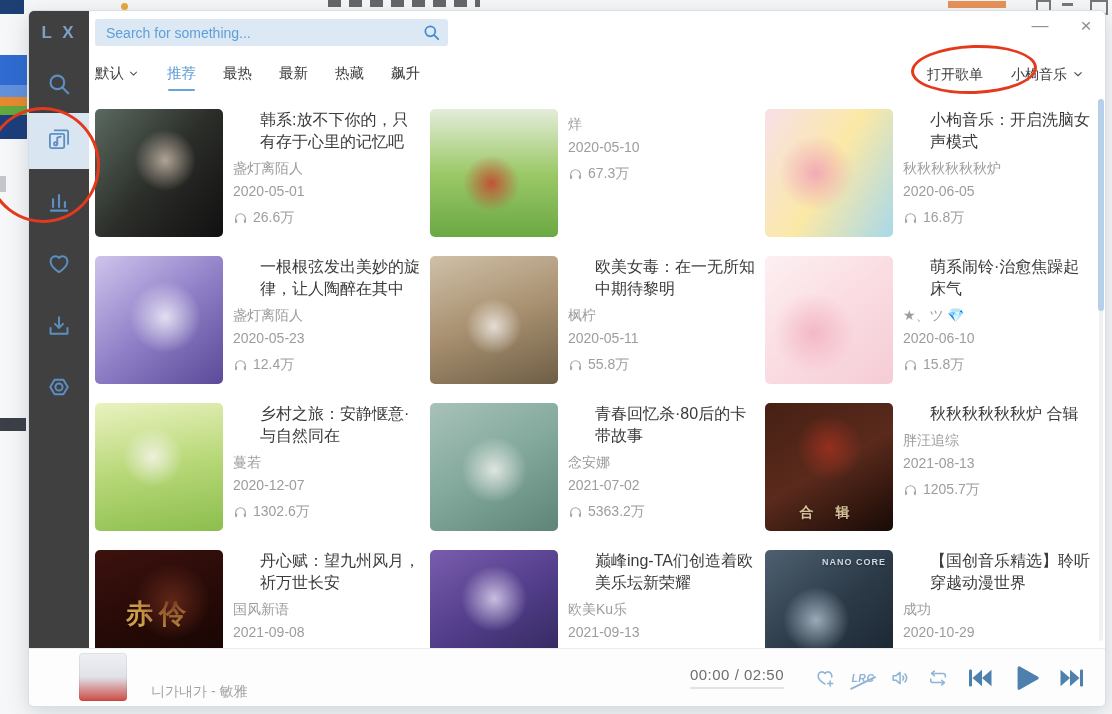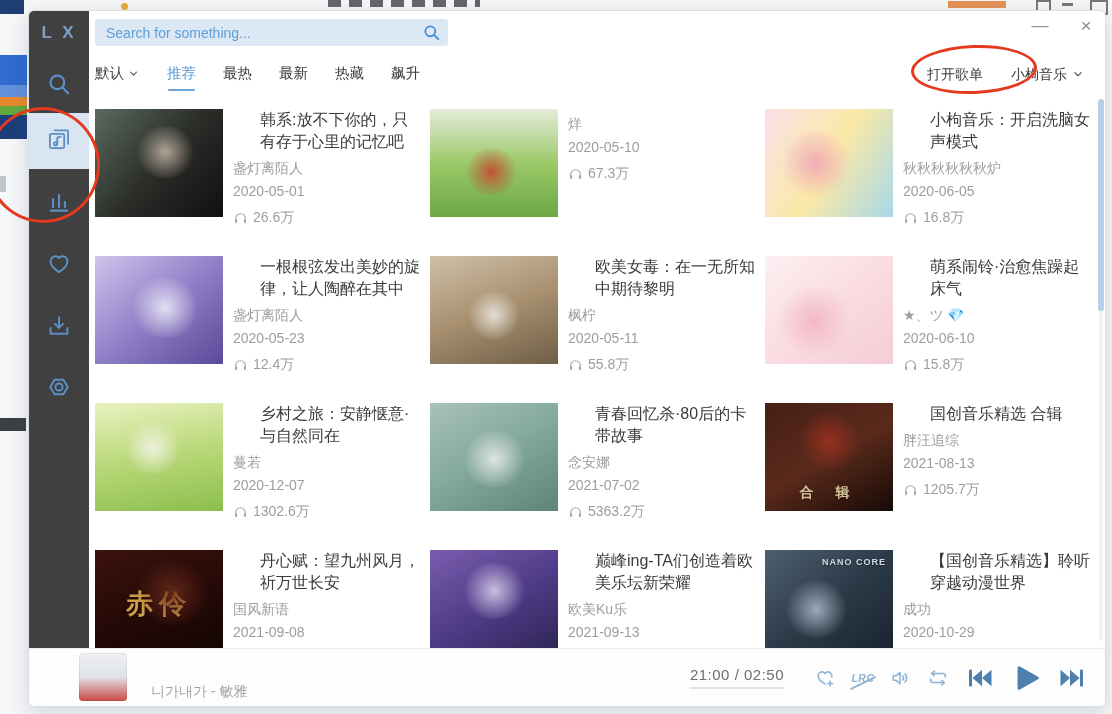--- a/index.html
+++ b/index.html
@@ -55,21 +55,21 @@
   .tab.active{color:#5b9bd5;}
   .tab.active::after{content:"";position:absolute;left:1px;right:1px;bottom:-8px;height:2px;background:#6aa3d8;border-radius:1px;}
   .hdr-right{position:absolute;right:20px;top:54px;display:flex;gap:28px;align-items:center;font-size:14px;color:#3a3a3a;}
   .hdr-item{display:flex;align-items:center;gap:4px;cursor:pointer;}
   .hdr-item svg{width:14px;height:14px;color:#555;margin-top:2px;}
 
   
   .grid{position:absolute;left:66px;top:98px;width:1007px;height:540px;overflow:hidden;
     display:grid;grid-template-columns:repeat(3,335px);grid-auto-rows:128px;row-gap:19px;}
   .card{display:flex;cursor:pointer;}
-  .cover{width:128px;height:108px;border-radius:0;flex-shrink:0;position:relative;overflow:hidden;text-decoration:underline;}
+  .cover{width:128px;height:128px;border-radius:5px;flex-shrink:0;position:relative;overflow:hidden;text-decoration:underline;}
   .cover .accent{position:absolute;border-radius:50%;transform:translate(-50%,-50%);opacity:.85;pointer-events:none;}
   .cover-label{position:absolute;font-weight:bold;text-shadow:0 1px 2px rgba(0,0,0,.4);}
   .cover-label.center{inset:0;display:flex;align-items:center;justify-content:center;letter-spacing:6px;}
   .cover-label.bottom{left:0;right:0;bottom:9px;text-align:center;letter-spacing:9px;}
   .cover-label.top-right{top:7px;right:7px;letter-spacing:1px;}
   .cinfo{margin-left:10px;width:190px;}
   .ctitle{font-size:16px;line-height:22px;color:#3b3b3b;max-height:44px;overflow:hidden;margin-left:27px;}
   .cauthor{font-size:14px;color:#9d9d9d;margin-top:7px;white-space:nowrap;overflow:hidden;}
   .cdate{font-size:14px;color:#9d9d9d;margin-top:5px;}
   .cplays{margin-top:10px;display:flex;align-items:center;gap:5px;font-size:14px;color:#9d9d9d;}
@@ -361,21 +361,21 @@
         <span>5363.2万</span>
       </div>
     </div>
   </div>
       <div class="card">
     <div class="cover" style="background: linear-gradient(150deg, rgb(70, 32, 20), rgb(90, 42, 28), rgb(23, 10, 6));">
       <span class="cover-label bottom" style="color: rgb(216, 196, 154); font-size: 14px;">合 辑</span>
     <span class="accent" style="left: 50%; top: 35%; width: 52%; height: 52%; background: radial-gradient(circle, rgb(160, 48, 32) 0%, transparent 70%);"></span>
         </div>
     <div class="cinfo">
-      <div class="ctitle">国创音乐精选 合辑</div>
+      <div class="ctitle">秋秋秋秋秋秋炉 合辑</div>
       <div class="cauthor">胖汪追综</div>
       <div class="cdate">2021-08-13</div>
       <div class="cplays">
         <svg viewBox="0 0 24 24" fill="none">
               <path d="M4.2 14.5 v-2.3 a7.8 7.8 0 0 1 15.6 0 v2.3" stroke="currentColor" stroke-width="1.8" stroke-linecap="round"></path>
               <rect x="3.2" y="13.2" width="3.4" height="6.2" rx="1.7" fill="currentColor"></rect>
               <rect x="17.4" y="13.2" width="3.4" height="6.2" rx="1.7" fill="currentColor"></rect>
             </svg>
         <span>1205.7万</span>
       </div>
@@ -419,21 +419,21 @@
   </div>
     </div>
 
   <div class="scroll-track"></div>
   <div class="scroll-thumb"></div>
 
   <div class="player">
     <div class="album" style="background: linear-gradient(rgb(238, 240, 244), rgb(223, 226, 232), rgb(204, 74, 68));"></div>
     <div class="songtitle">니가내가 - 敏雅</div>
     <div class="pright">
-      <span class="ptime">21:00 / 02:50</span>
+      <span class="ptime">00:00 / 02:50</span>
       <span class="picon" style="margin-left:0">
           <svg viewBox="0 0 24 24" fill="none" stroke="currentColor" stroke-width="1.7" stroke-linecap="round" stroke-linejoin="round">
             <path d="M19.4 11 c.4-3-1.5-5.7-4.1-5.7 -1.3 0-2.5.7-3.3 1.8 -.8-1.1-2-1.8-3.3-1.8 -2.6 0-4.5 2.3-4.1 5.3 .4 3.3 4.3 6.3 7.4 8.1"></path>
             <path d="M17.6 15.2 v5.4 M14.9 17.9 h5.4"></path>
           </svg>
         </span>
       <span class="picon lrc">LRC</span>
       <span class="picon">
           <svg viewBox="0 0 24 24" fill="none" stroke="currentColor" stroke-width="1.7" stroke-linecap="round" stroke-linejoin="round">
             <path d="M3.5 9.5 v5 h3.2 l4.3 3.6 V5.9 L6.7 9.5 Z"></path>

